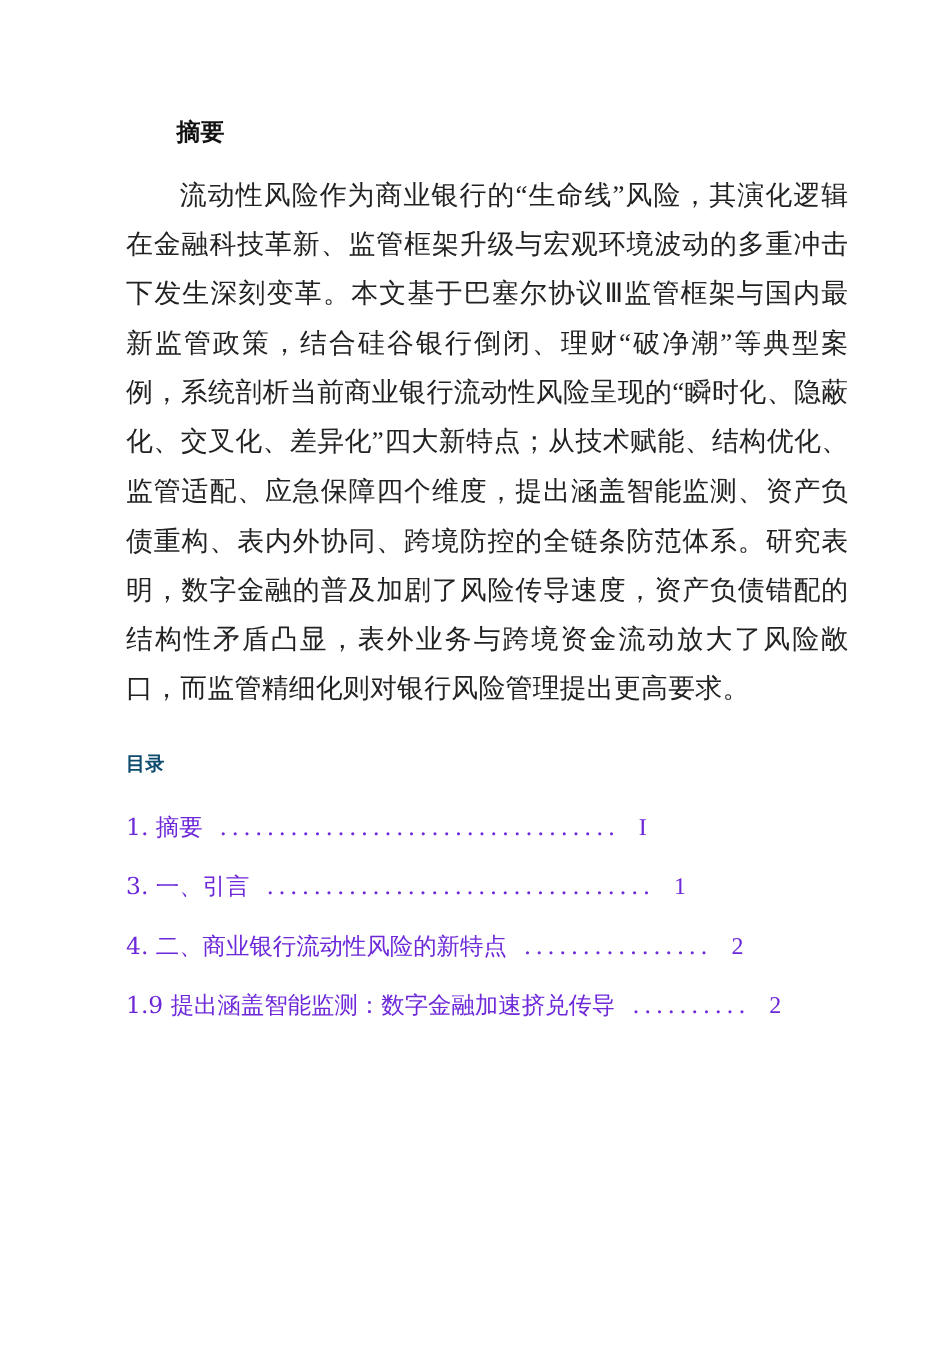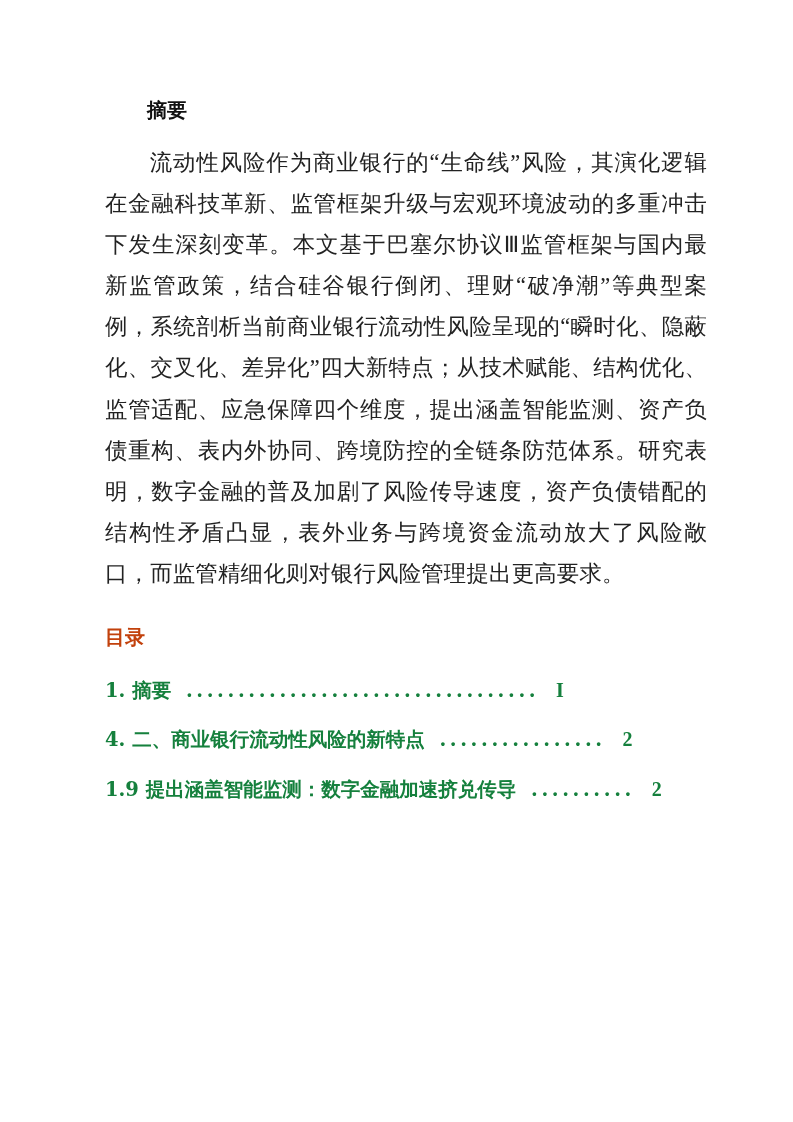--- a/index.html
+++ b/index.html
@@ -5,43 +5,49 @@
   html, body { margin: 0; padding: 0; background: #ffffff; }
   body { width: 793px; height: 1122px; position: relative; overflow: hidden;
          font-family: "DejaVu Serif", "Liberation Serif", serif; color: #1a1a1a; }
   .page { position: absolute; left: 8px; top: 0; width: 793px; height: 1122px; }
   .h-abstract { position: absolute; left: 139px; top: 96px; font-family: "DejaVu Sans", "Liberation Sans", sans-serif;
                 font-weight: bold; font-size: 20px; line-height: 28px; color: #111; }
   .abstract-body { position: absolute; left: 97px; top: 142px; width: 602px;
                    font-size: 22.4px; line-height: 41.1px; text-align: justify;
                    text-indent: 44.8px; letter-spacing: 0.2px; color: #222; margin: 0; font-family: Liberation Serif, serif; }
   .h-toc { position: absolute; left: 97px; top: 623px; font-family: "DejaVu Sans", "Liberation Sans", sans-serif;
-           font-weight: bold; font-size: 20px; line-height: 28px; color: #c2410c; }
+           font-weight: bold; font-size: 16px; line-height: 28px; color: #0c4a6e; }
   .toc { position: absolute; left: 97px; top: 673px; width: 620px; margin: 0; padding: 0; list-style: none; }
-  .toc-item { height: 49.3px; line-height: 34px; font-size: 19.5px; white-space: nowrap; color: #15803d; font-weight: bold; }
+  .toc-item { height: 49.3px; line-height: 34px; font-size: 19.5px; white-space: nowrap; color: #6d28d9; }
   .toc-num, .toc-title, .toc-dots, .toc-page { display: inline; }
   .toc-dots { letter-spacing: 3.6px; margin-left: 8px; }
   .toc-page { margin-left: 10px; font-family: "Liberation Serif", serif; font-size: 20px; }
 </style>
 </head>
 <body>
 
 <div class="page">
   <div class="h-abstract">摘要</div>
   <p class="abstract-body">流动性风险作为商业银行的“生命线”风险，其演化逻辑在金融科技革新、监管框架升级与宏观环境波动的多重冲击下发生深刻变革。本文基于巴塞尔协议Ⅲ监管框架与国内最新监管政策，结合硅谷银行倒闭、理财“破净潮”等典型案例，系统剖析当前商业银行流动性风险呈现的“瞬时化、隐蔽化、交叉化、差异化”四大新特点；从技术赋能、结构优化、监管适配、应急保障四个维度，提出涵盖智能监测、资产负债重构、表内外协同、跨境防控的全链条防范体系。研究表明，数字金融的普及加剧了风险传导速度，资产负债错配的结构性矛盾凸显，表外业务与跨境资金流动放大了风险敞口，而监管精细化则对银行风险管理提出更高要求。</p>
 
   <div class="h-toc">目录</div>
   <ul class="toc">
     <li class="toc-item">
       <span class="toc-num">1.</span>
       <span class="toc-title">摘要</span>
       <span class="toc-dots">..................................</span>
       <span class="toc-page">I</span>
     </li>
     <li class="toc-item">
+      <span class="toc-num">3.</span>
+      <span class="toc-title">一、引言</span>
+      <span class="toc-dots">.................................</span>
+      <span class="toc-page">1</span>
+    </li>
+    <li class="toc-item">
       <span class="toc-num">4.</span>
       <span class="toc-title">二、商业银行流动性风险的新特点</span>
       <span class="toc-dots">................</span>
       <span class="toc-page">2</span>
     </li>
     <li class="toc-item">
       <span class="toc-num">1.9</span>
       <span class="toc-title">提出涵盖智能监测：数字金融加速挤兑传导</span>
       <span class="toc-dots">..........</span>
       <span class="toc-page">2</span>

